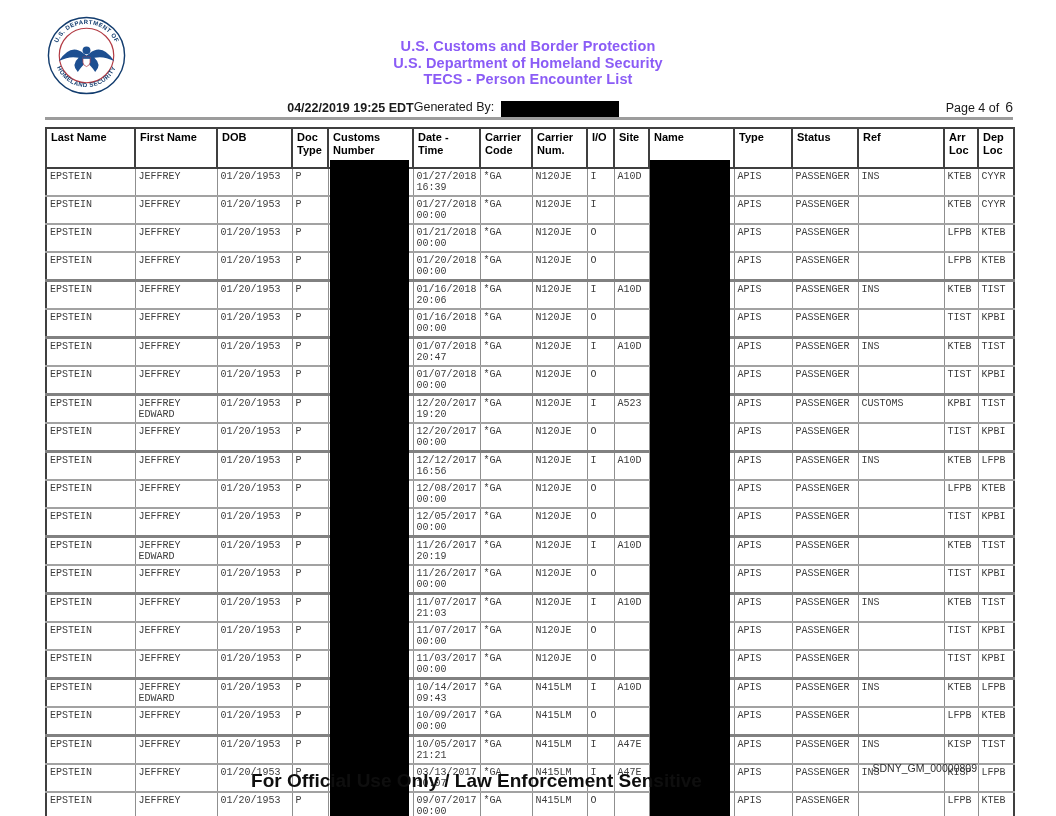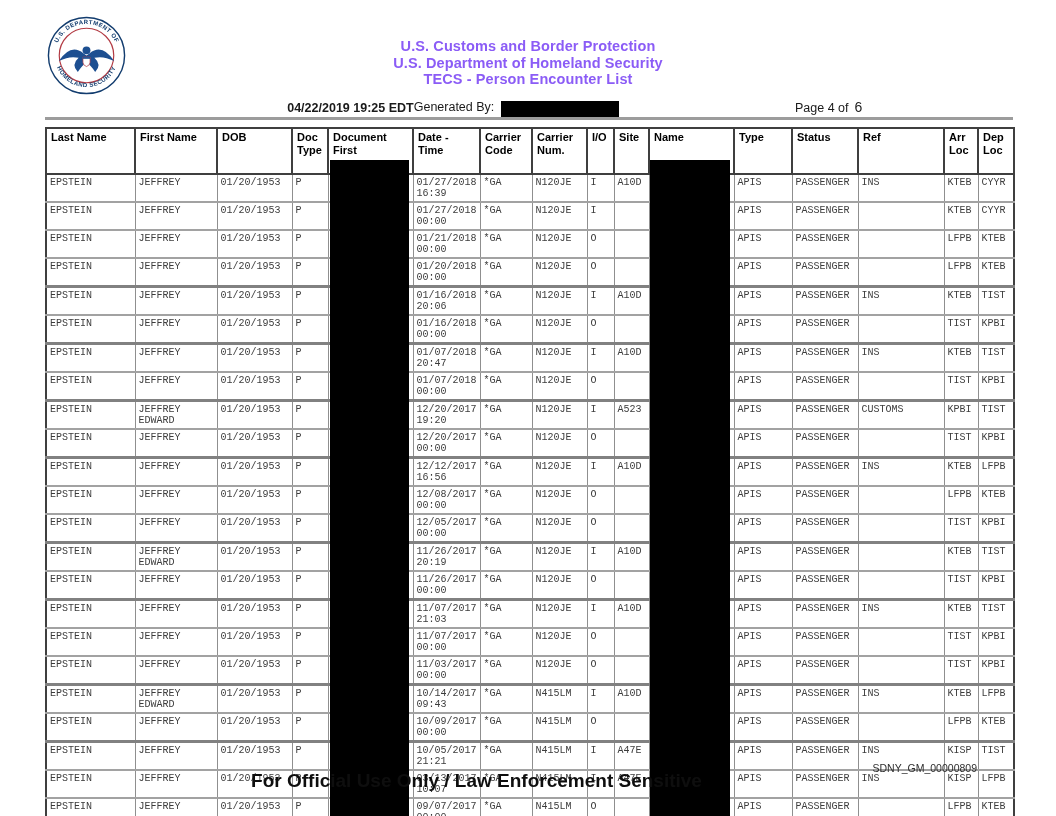--- a/index.html
+++ b/index.html
@@ -15,40 +15,40 @@
     position: absolute; top: 38px; left: 0; width: 1056px;
     text-align: center; font-weight: bold; font-size: 14.5px; line-height: 16.5px; color: #8b5cf6;
     letter-spacing: .1px;
   }
   .info-line {
     position: absolute; top: 98px; left: 45px; width: 968px;
     display: flex; align-items: flex-end; font-size: 12.5px; color: #1a1a1a;
   }
   .info-left  { flex: 1; text-align: right; font-weight: bold; }
   .info-mid   { flex: none; display: flex; align-items: center; }
-  .info-right { flex: 1; text-align: center; margin-left: 25px; }
+  .info-right { flex: 1; text-align: right; margin-left: 25px; }
   .gen-redaction {
     display: inline-block; width: 118px; height: 17px;
     background: #000; margin-left: 7px; vertical-align: bottom; transform: translateY(3px);
   }
   .page-total { font-size: 14px; margin-left: 6px; color: #222; }
   .rule {
     position: absolute; top: 117px; left: 45px; width: 968px; height: 3px;
     background: #9c9c9c;
   }
   .table-wrap { position: absolute; top: 127px; left: 45px; width: 968px; }
   table.enc {
     border-collapse: collapse; table-layout: fixed; width: 968px;
     border: 2px solid #3f3f3f; background: #fff;
   }
   table.enc th {
     border: 2px solid #3f3f3f;
     font-family: "Liberation Sans", sans-serif; font-weight: bold;
     font-size: 11px; line-height: 13px; color: #000;
-    text-align: left; vertical-align: top; padding: 2px 2px 14px 4px;
+    text-align: left; vertical-align: top; padding: 2px 2px 8px 4px;
     height: 28px;
   }
   table.enc td {
     border-left: 1px solid #8f8f8f; border-right: 1px solid #8f8f8f;
     border-top: 2px solid #a2a2a2;
     font-family: "Liberation Mono", monospace;
     font-size: 10px; line-height: 11px; color: #3c3c3c;
     vertical-align: top; padding: 2px 1px 0 3px;
     height: 24px; overflow: hidden; white-space: normal; word-break: break-word;
   }
@@ -129,21 +129,21 @@
           <col style="width: 86px;">
           <col style="width: 34px;">
           <col style="width: 36px;">
         </colgroup>
       <thead>
           <tr id="enc-head">
             <th>Last Name</th>
             <th>First Name</th>
             <th>DOB</th>
             <th>Doc Type</th>
-            <th>Document First</th>
+            <th>Customs Number</th>
             <th>Date - Time</th>
             <th>Carrier Code</th>
             <th>Carrier Num.</th>
             <th>I/O</th>
             <th>Site</th>
             <th>Name</th>
             <th>Type</th>
             <th>Status</th>
             <th>Ref</th>
             <th>Arr Loc</th>

